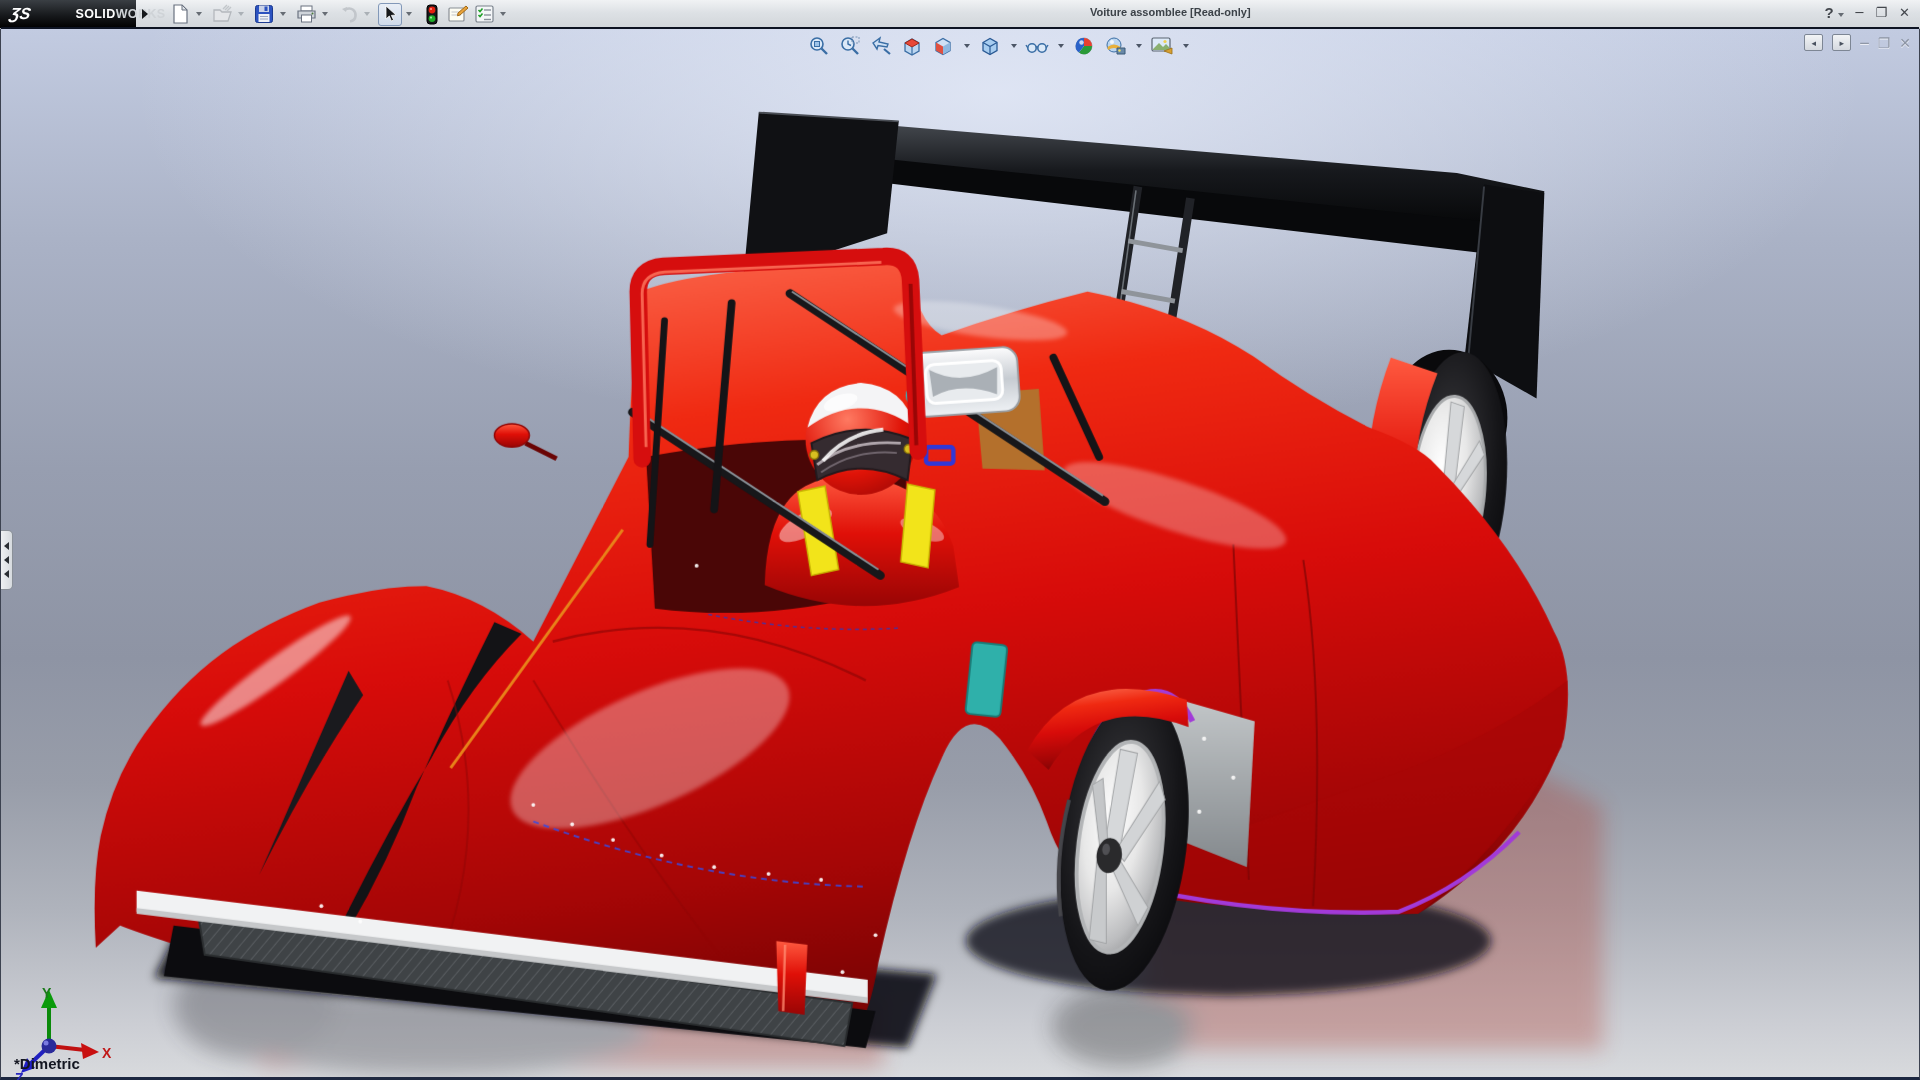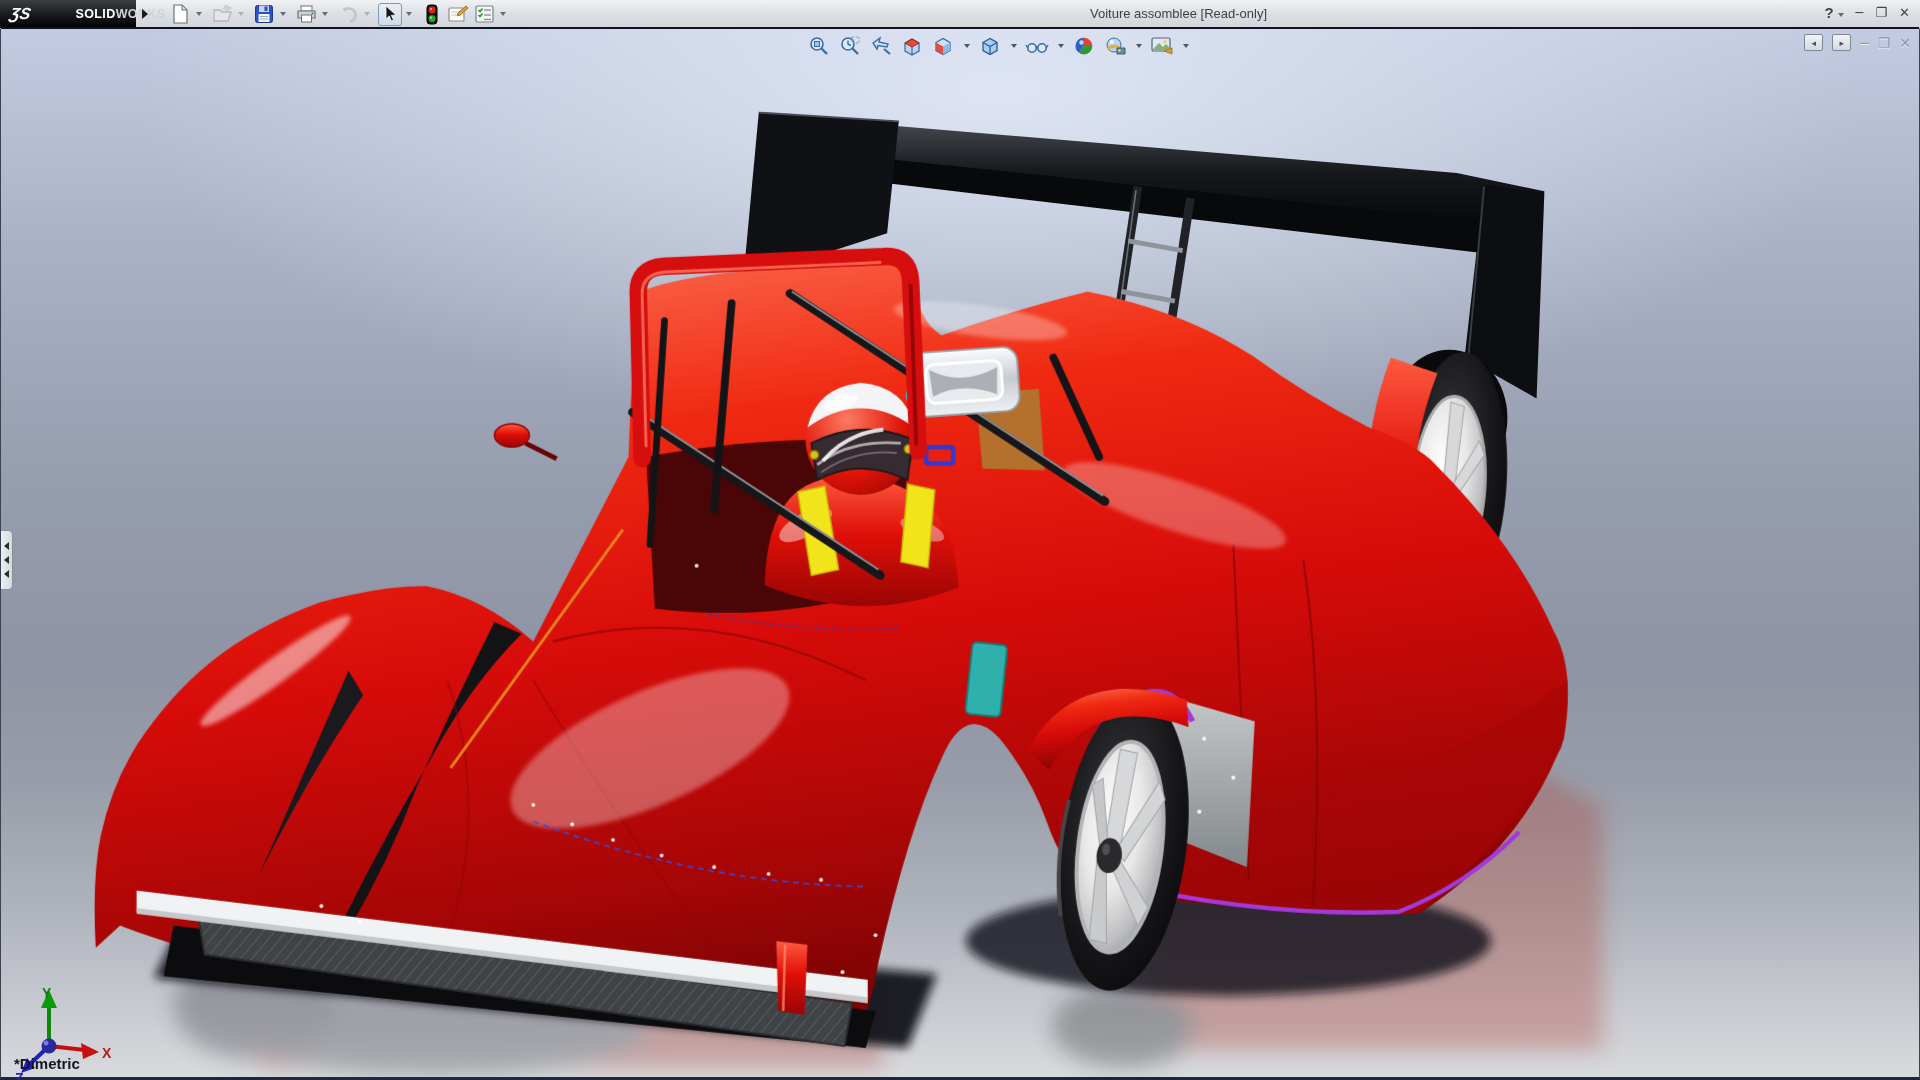--- a/index.html
+++ b/index.html
@@ -15,21 +15,21 @@
   .logo .b{font-weight:bold;font-size:12.5px;letter-spacing:.4px;padding-left:40px;}
   .logo .l{font-weight:700;font-size:12.5px;letter-spacing:.4px;color:#cfd3d7;}
   .flyout{position:absolute;left:139px;top:6px;width:12px;height:16px;display:flex;align-items:center;justify-content:center;}
   .flyout::after{content:"";border-left:6px solid #15181c;border-top:5px solid transparent;border-bottom:5px solid transparent;}
   .tbrow{position:absolute;left:168px;top:2px;height:24px;display:flex;align-items:center;gap:2px;}
   .tbi{width:24px;height:24px;display:flex;align-items:center;justify-content:center;border-radius:3px;}
   .tbi.active{background:linear-gradient(180deg,#e9eef6,#cfdaea);border:1px solid #8298b8;width:22px;height:21px;}
   .caret{width:10px;height:22px;display:flex;align-items:center;justify-content:center;margin-right:4px;}
   .caret::after{content:"";border-top:4px solid #666c74;border-left:3.5px solid transparent;border-right:3.5px solid transparent;}
   .caret.dim::after{border-top-color:#aab0b6;}
-  .title-text{position:absolute;left:1090px;top:6px;font-size:13px;color:#3c4248;}
+  .title-text{position:absolute;left:1090px;top:6px;font-size:11px;color:#3c4248;font-weight:bold;}
   .winctl{position:absolute;right:10px;top:3px;display:flex;align-items:center;gap:12px;color:#43474d;}
   .winctl .help{font-size:15px;font-weight:bold;}
   .winctl .hcaret{margin-left:-8px;}
   .winctl .hcaret::after{content:"";display:inline-block;border-top:4px solid #666c74;border-left:3.5px solid transparent;border-right:3.5px solid transparent;}
   .winctl .glyph{font-size:13px;font-weight:bold;font-family:"DejaVu Sans",sans-serif;}
   
   .viewport{position:absolute;left:0;top:29px;width:1920px;height:1051px;box-sizing:border-box;
     border-left:1px solid #3c4250;border-right:1px solid #3c4250;border-bottom:3px solid #1c2740;
     background:
       radial-gradient(1200px 480px at 52% 6%, rgba(228,234,248,.85), rgba(228,234,248,0) 72%),

